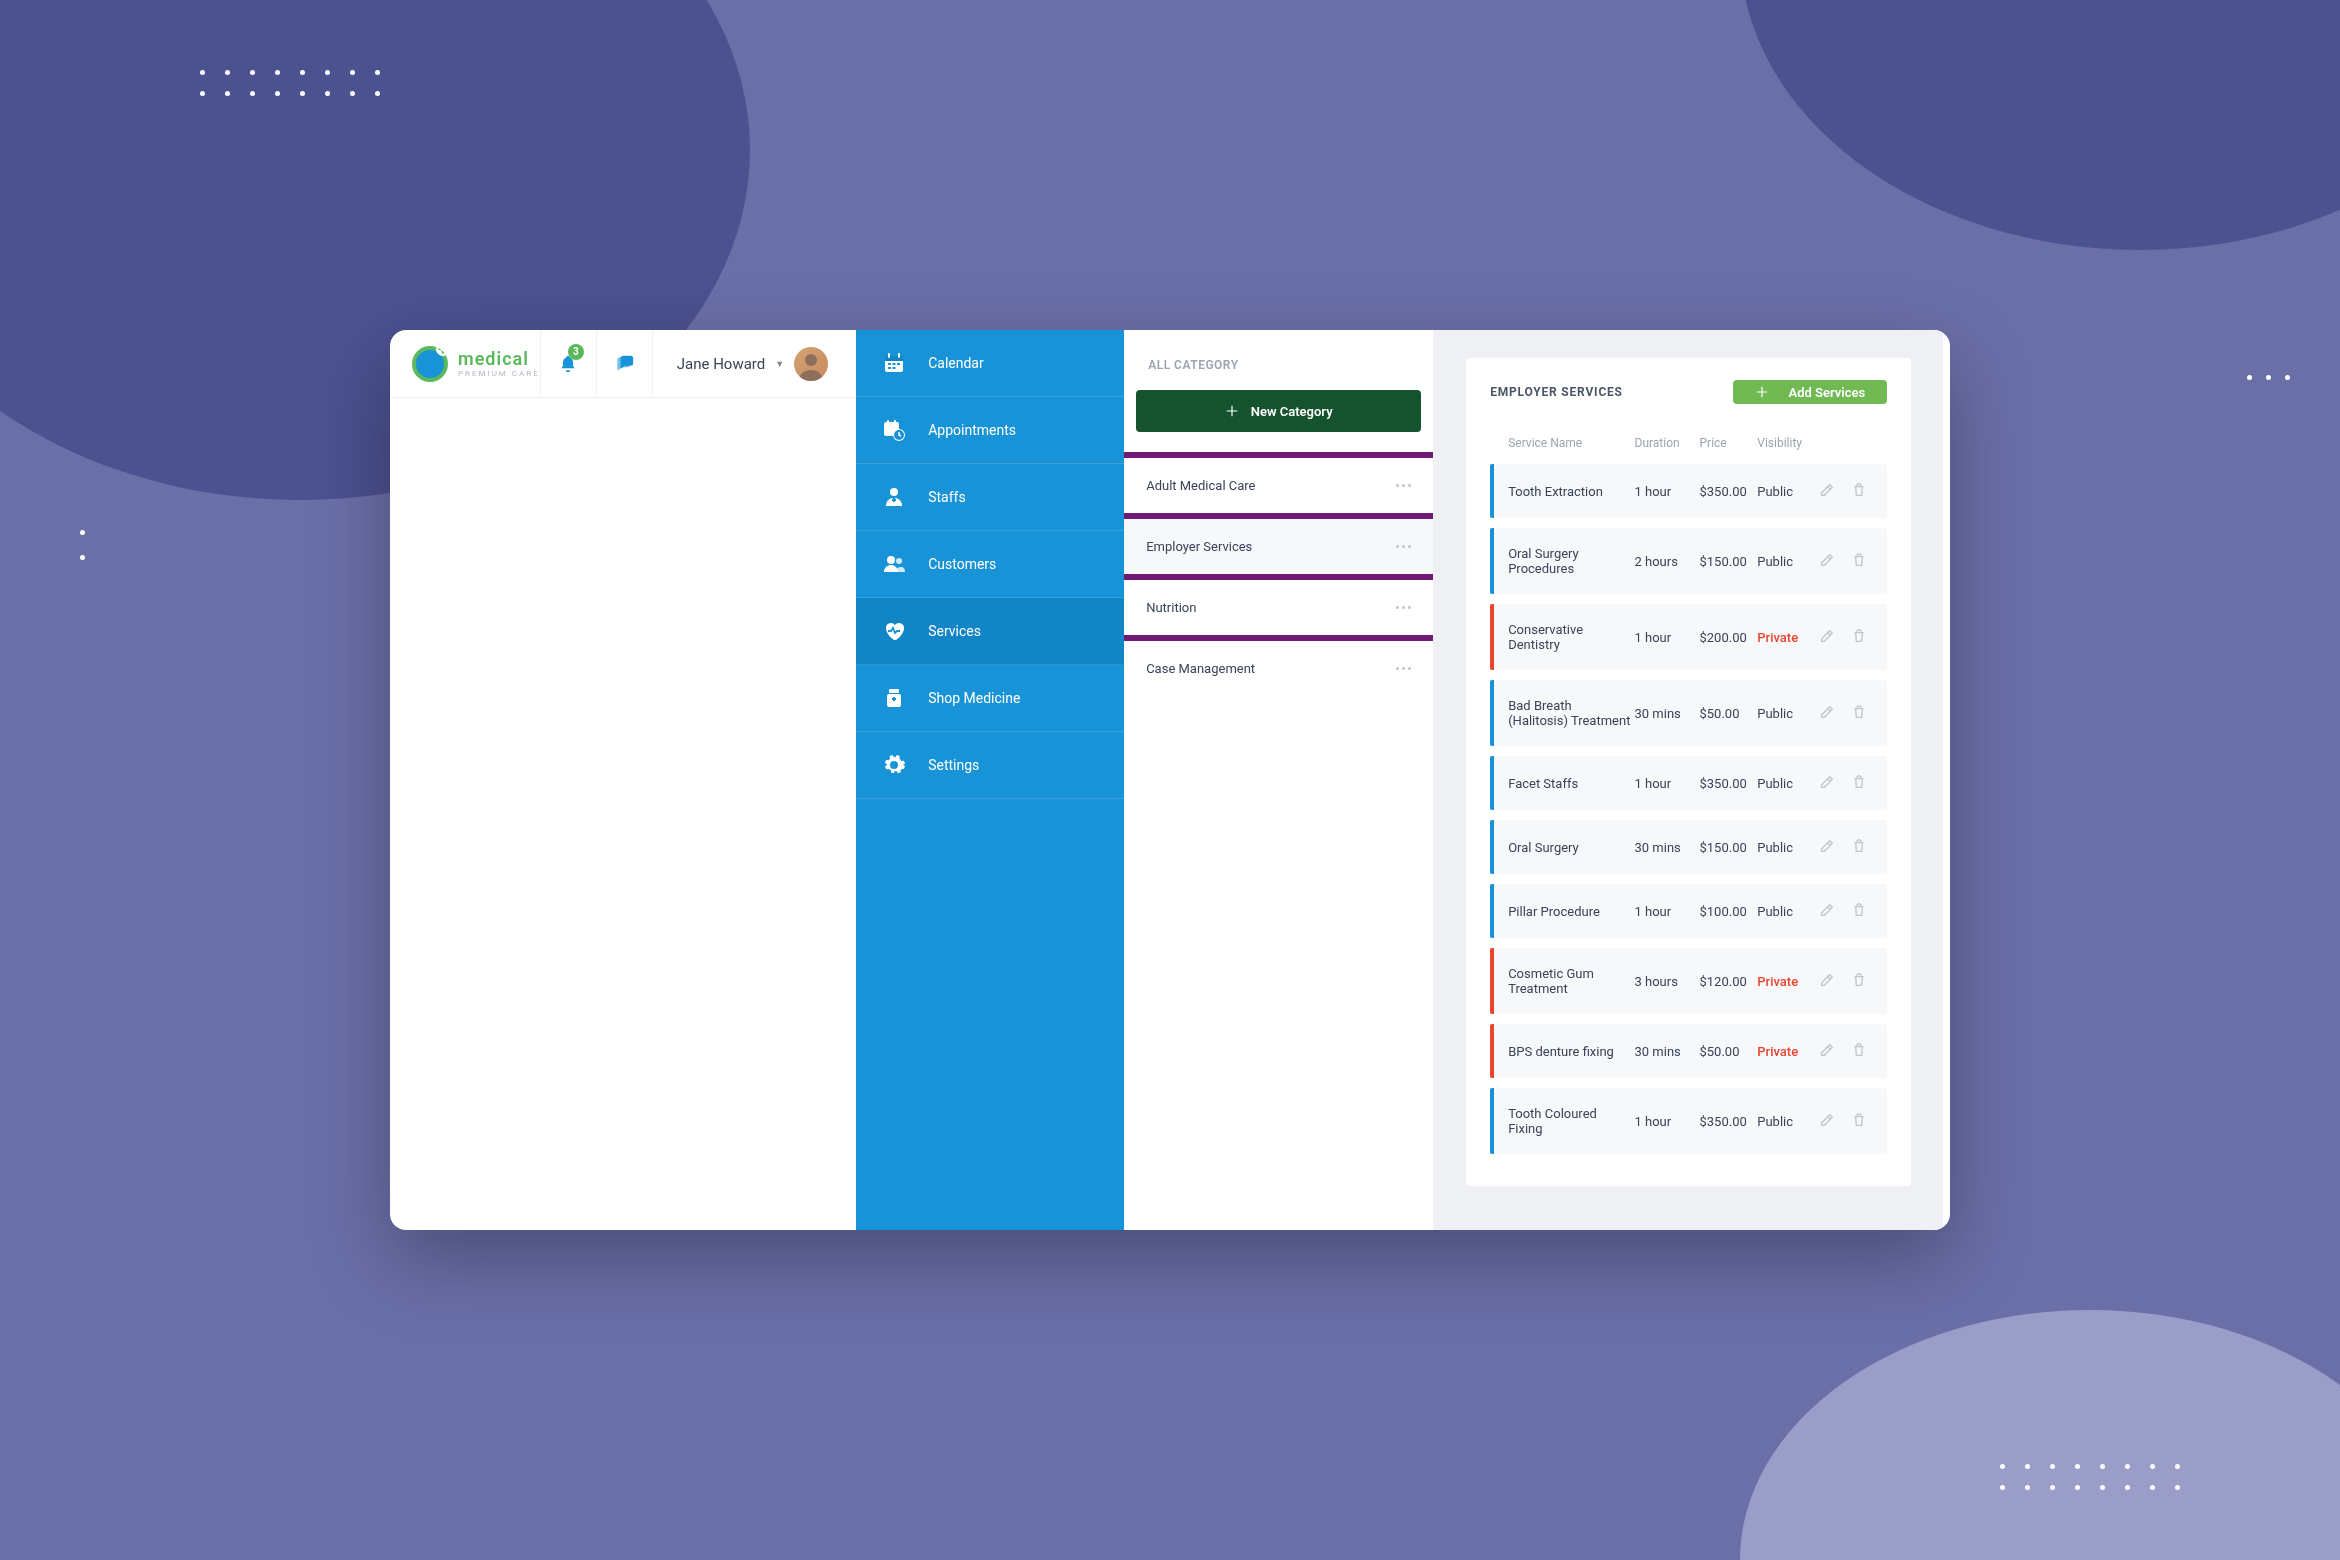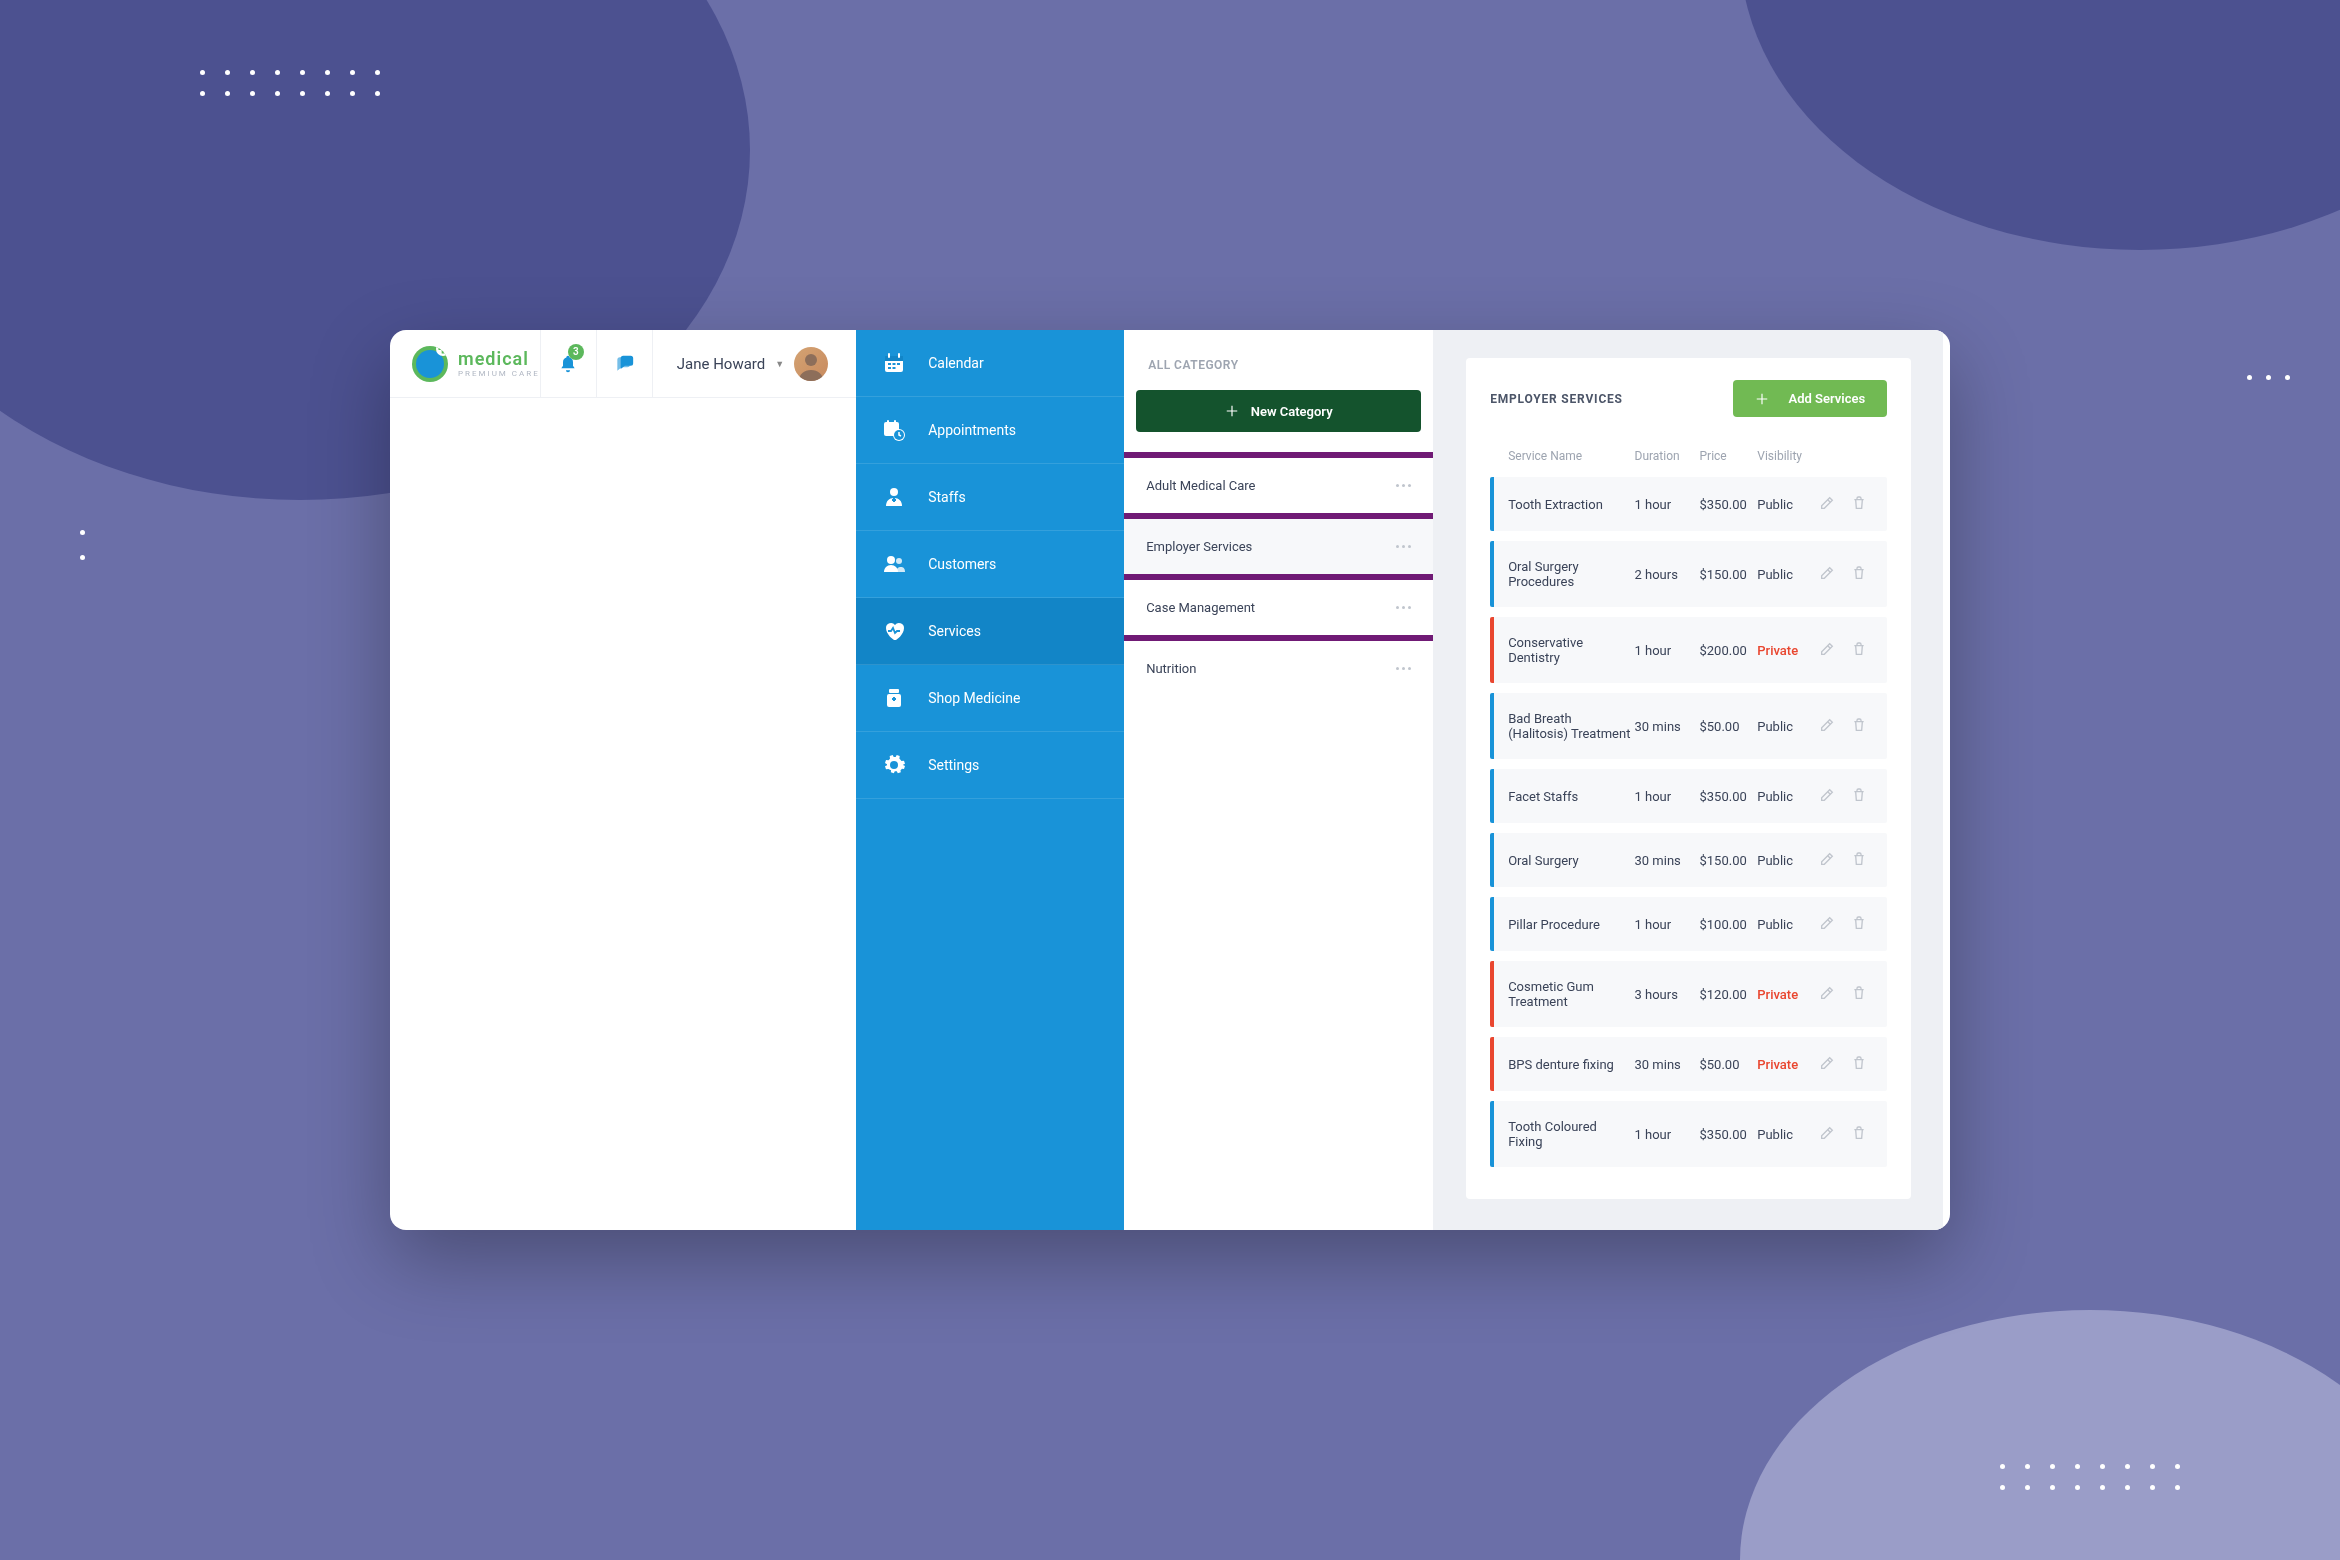--- a/index.html
+++ b/index.html
@@ -38,21 +38,21 @@
 .cat-header{padding:28px 24px 18px;font-size:12px;font-weight:600;color:#9da4b0;letter-spacing:0.5px}
 .new-cat-btn{margin:0 12px 20px;background:#14532d;color:#fff;border:none;height:42px;border-radius:4px;font-size:13px;font-weight:600;display:flex;align-items:center;justify-content:center;gap:12px;cursor:pointer;width:calc(100% - 24px)}
 .cat-item{display:flex;align-items:center;justify-content:space-between;padding:20px 22px;border-top:6px solid #701a75;font-size:13px;color:#3a4358;cursor:pointer}
 .cat-item.active{background:#f7f8fa}
 .cat-dots{display:flex;gap:3px}
 .cat-dots span{width:3px;height:3px;background:#c0c5cd;border-radius:50%}
 .main{flex:1;background:#eef0f4;padding:28px 32px}
 .panel{background:#fff;border-radius:4px;padding:22px 24px}
 .panel-head{display:flex;align-items:center;justify-content:space-between;margin-bottom:22px}
 .panel-title{font-size:12px;font-weight:700;color:#4c5568;letter-spacing:0.8px}
-.add-btn{background:#71ba53;color:#fff;border:none;height:37px;padding:0 22px;border-radius:4px;font-size:13px;font-weight:600;display:flex;align-items:center;gap:20px;cursor:pointer}
+.add-btn{background:#71ba53;color:#fff;border:none;height:24px;padding:0 22px;border-radius:4px;font-size:13px;font-weight:600;display:flex;align-items:center;gap:20px;cursor:pointer}
 .table-head{display:flex;padding:10px 18px 14px;font-size:12px;color:#9da4b0}
 .col-name{flex:0 0 35%}
 .col-dur{flex:0 0 18%}
 .col-price{flex:0 0 16%}
 .col-vis{flex:0 0 16%}
 .col-actions{flex:1;display:flex;justify-content:flex-end;gap:14px}
 .row{display:flex;align-items:center;background:#f7f8fa;padding:18px 18px 18px 14px;margin-bottom:10px;font-size:13px;color:#3a4358;border-left:4px solid #1993d8;border-radius:2px}
 .row.private{border-left-color:#e9462f}
 .vis-public{color:#3a4358}
 .vis-private{color:#e9462f;font-weight:500}
@@ -253,29 +253,29 @@
           </div>
           <div class="cat-item active">
             <span>Employer Services</span>
             <span class="cat-dots">
               <span></span>
               <span></span>
               <span></span>
             </span>
           </div>
           <div class="cat-item">
-            <span>Case Management</span>
+            <span>Nutrition</span>
             <span class="cat-dots">
               <span></span>
               <span></span>
               <span></span>
             </span>
           </div>
           <div class="cat-item">
-            <span>Nutrition</span>
+            <span>Case Management</span>
             <span class="cat-dots">
               <span></span>
               <span></span>
               <span></span>
             </span>
           </div>
         </div>
     </aside>
 
     <main class="main">

